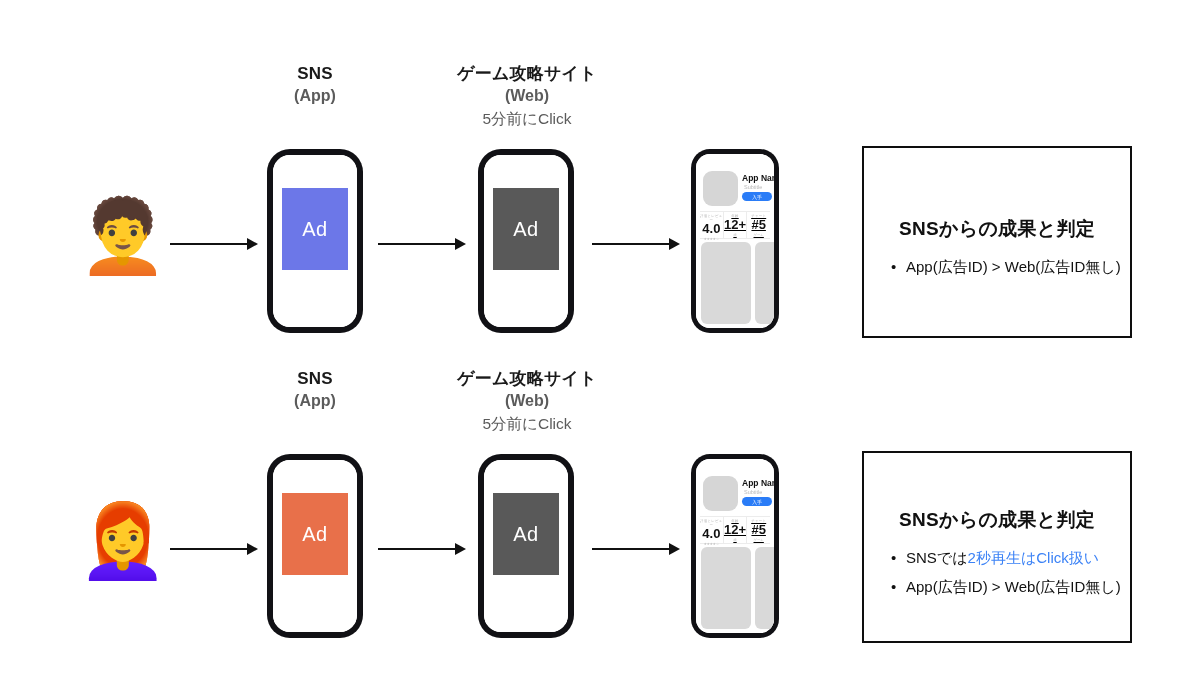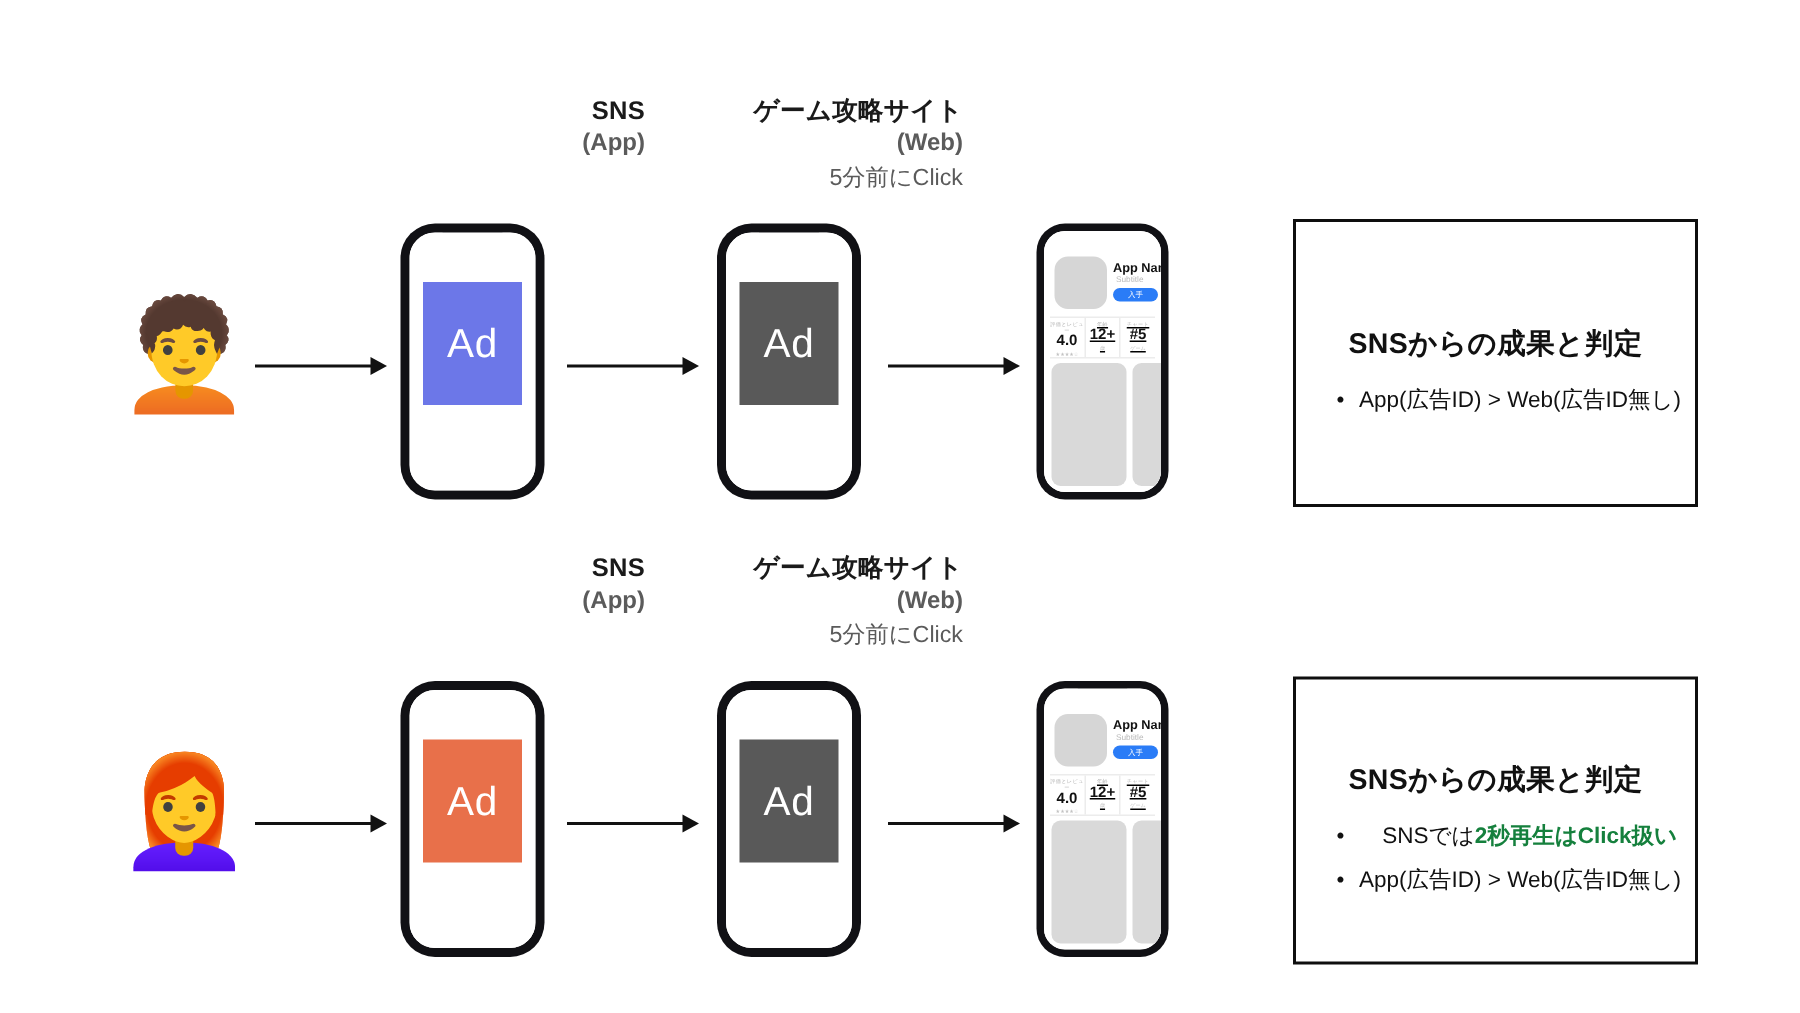--- a/index.html
+++ b/index.html
@@ -13,21 +13,21 @@
   
   .avatar{
     position:absolute;width:88px;height:88px;
     font-size:72px;line-height:88px;text-align:center;
     font-family:"DejaVu Sans",sans-serif;
     user-select:none;
   }
 
   
   .colhead{
-    position:absolute;width:230px;text-align:right;
+    position:absolute;width:230px;text-align:center;
     line-height:1.38;
   }
   .colhead .l1{font-size:17px;font-weight:bold;color:#1a1a1a;letter-spacing:.2px;}
   .colhead .l2{font-size:16px;font-weight:bold;color:#5b5b5b;}
   .colhead .l3{font-size:15.5px;color:#5b5b5b;}
   .colhead .l3 .hl{color:#E2603C;font-weight:bold;}
 
   
   .arrow{position:absolute;height:12px;}
   .arrow .shaft{
@@ -51,62 +51,61 @@
     position:absolute;left:50%;transform:translateX(-50%);
     top:0;background:#111115;border-radius:0 0 10px 10px;
   }
   .phone .screen{
     position:absolute;left:0;top:0;right:0;bottom:0;
     background:#fff;overflow:hidden;
   }
   .adblock{
     position:absolute;left:50%;transform:translateX(-50%);
     display:flex;align-items:center;justify-content:center;
-    color:#ffffff;font-size:27px;font-weight:400;letter-spacing:.5px;
+    color:#ffffff;font-size:20px;font-weight:400;letter-spacing:.5px;
   }
 
   
   .as{position:absolute;left:0;right:0;top:0;bottom:0;}
   .as-icon{position:absolute;background:#d6d6d6;border-radius:9px;}
   .as-name{position:absolute;font-size:8.5px;font-weight:bold;color:#111;white-space:nowrap;}
   .as-sub{position:absolute;font-size:5.5px;color:#b9b9b9;white-space:nowrap;}
   .as-btn{
     position:absolute;background:#2a7cf7;border-radius:8px;
     color:#fff;font-size:5px;display:flex;align-items:center;justify-content:center;
   }
   .as-stats{position:absolute;display:flex;border-top:.6px solid #ececec;border-bottom:.6px solid #ececec;}
   .as-stat{flex:1;text-align:center;position:relative;}
   .as-stat + .as-stat{border-left:.6px solid #ececec;text-decoration:underline;}
   .as-stat .cap{font-size:3.4px;color:#b5b5b5;letter-spacing:.3px;display:block;margin-top:2px;}
-  .as-stat .val{font-size:10px;font-weight:bold;color:#111;display:block;line-height:1.15;}
+  .as-stat .val{font-size:13px;font-weight:bold;color:#111;display:block;line-height:1.15;}
   .as-stat .sub{font-size:3.4px;color:#c2c2c2;display:block;}
   .as-shot{position:absolute;background:#d9d9d9;border-radius:6px;}
 
   
   .rbox{
     position:absolute;box-sizing:border-box;
     background:#fff;border:2.5px solid #0e0e0e;
   }
   .rbox .rtitle{
     position:absolute;left:0;right:0;text-align:center;
     font-size:19px;font-weight:bold;color:#111;letter-spacing:.3px;
   }
   .rbox ul{
     position:absolute;left:22px;right:12px;margin:0;padding:0 0 0 20px;
     list-style:none;
   }
   .rbox li{
     font-size:15px;color:#111;line-height:1.5;margin:0 0 6px 0;position:relative;
     white-space:nowrap;
-    text-align:right;
   }
   .rbox li:before{
     content:"\2022";position:absolute;left:-15px;top:0;font-size:15px;color:#111;
   }
-  .rbox li .hl{color:#15803d;font-weight:bold;}
+  .rbox li .hl{color:#3b82f6;}
 </style>
 </head>
 <body>
 
 <div class="stage">
 
   <div class="avatar" style="left:78px;top:192px;">🧑‍🦱</div>
 
   <div class="colhead" style="left:200px;top:62px;">
     <div class="l1">SNS</div>

